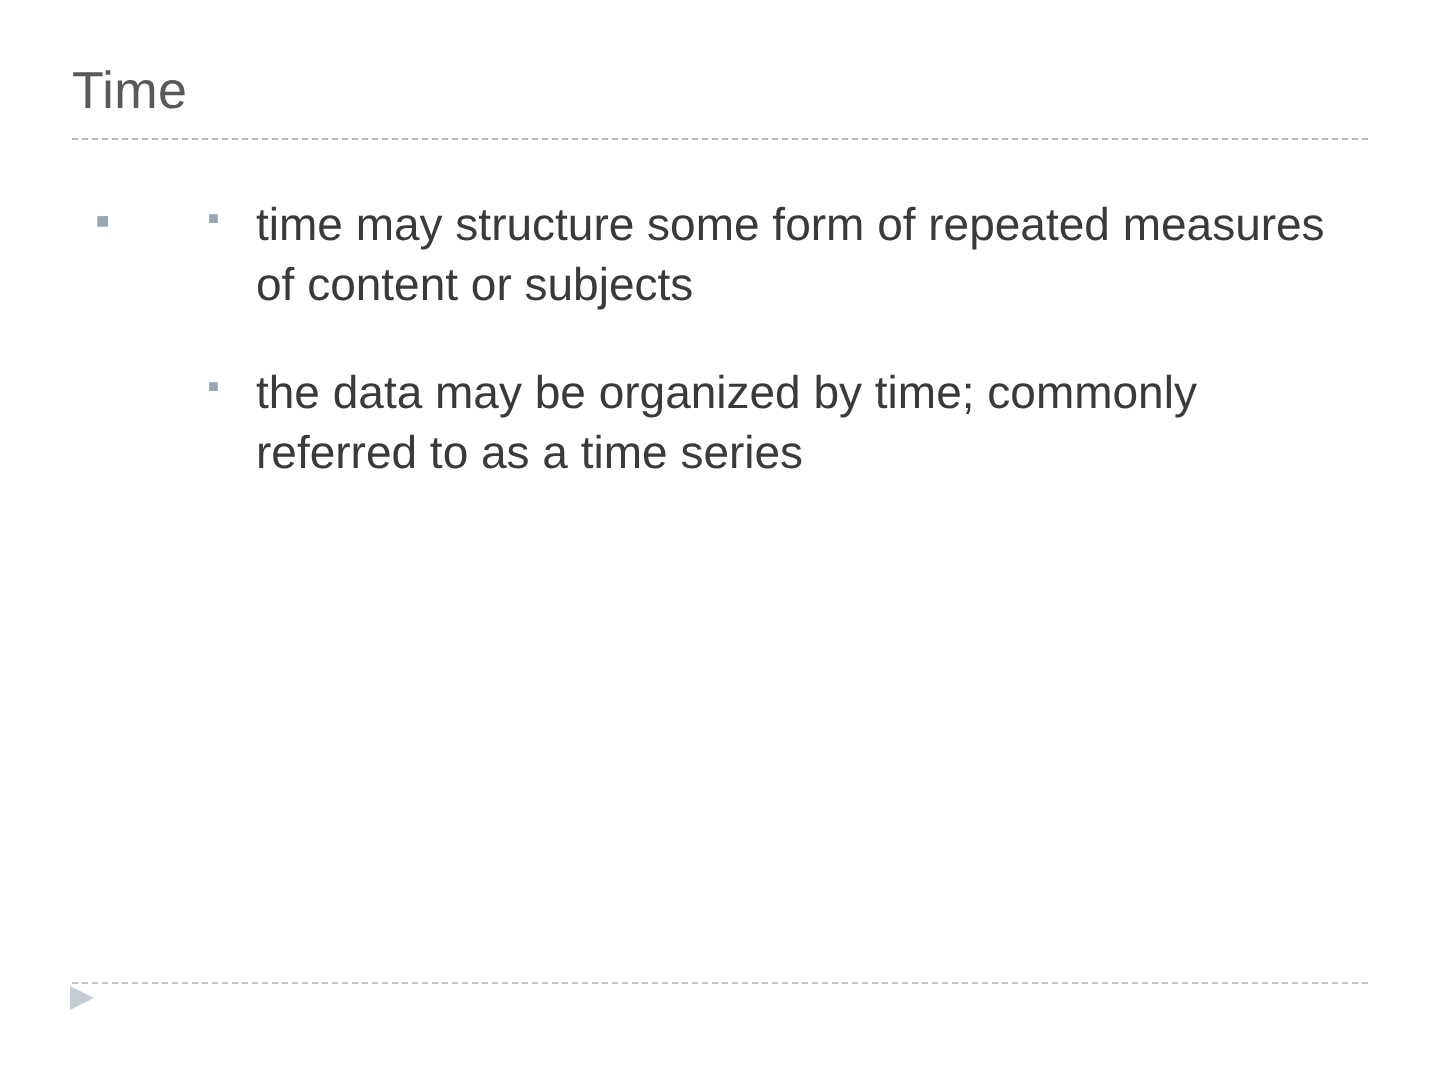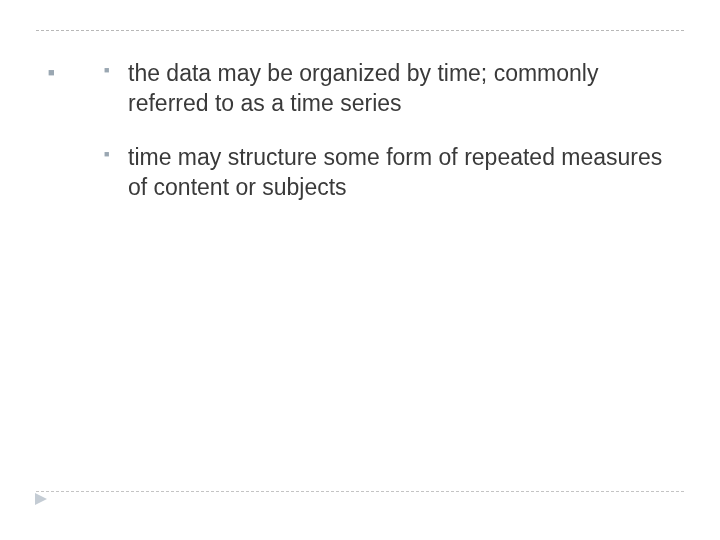--- a/index.html
+++ b/index.html
@@ -86,31 +86,32 @@
     bottom: 34px;
     color: #b8c0c8;
   }
   .pointer svg { display: block; }
 </style>
 </head>
 <body>
 
 <div class="slide">
 
+  <h1 class="title">Time</h1>
 
   <hr class="dashed-rule">
 
   <ul class="outer">
     <li>
       <ul class="inner">
         <li>
-          <span>the data may be organized by time; commonly referred to as a time series</span>
+          <span>time may structure some form of repeated measures of content or subjects</span>
         </li>
         <li>
-          <span>time may structure some form of repeated measures of content or subjects</span>
+          <span>the data may be organized by time; commonly referred to as a time series</span>
         </li>
       </ul>
     </li>
   </ul>
 
   <hr class="footer-rule">
 
   <span class="pointer">
     <svg width="14" height="14" viewBox="0 0 14 14">
       <polygon points="1,1 13,7 1,13" fill="#c4ccd4"></polygon>

